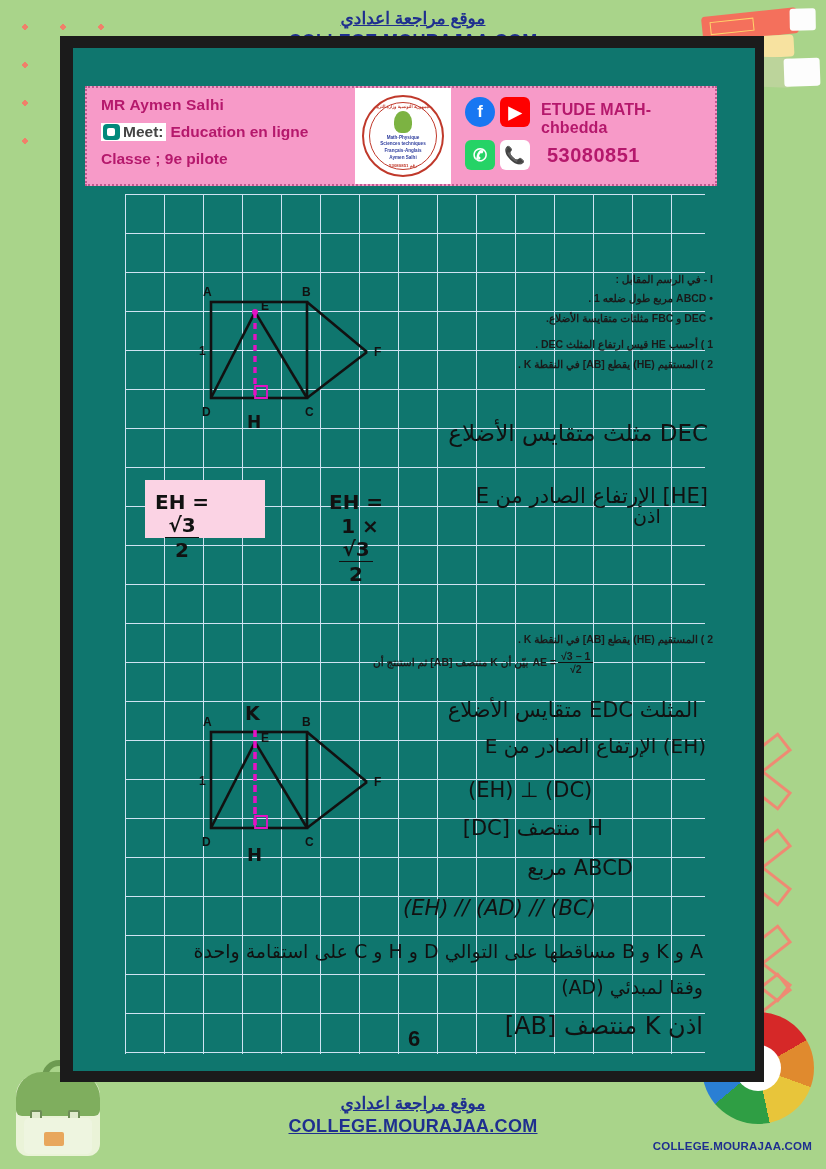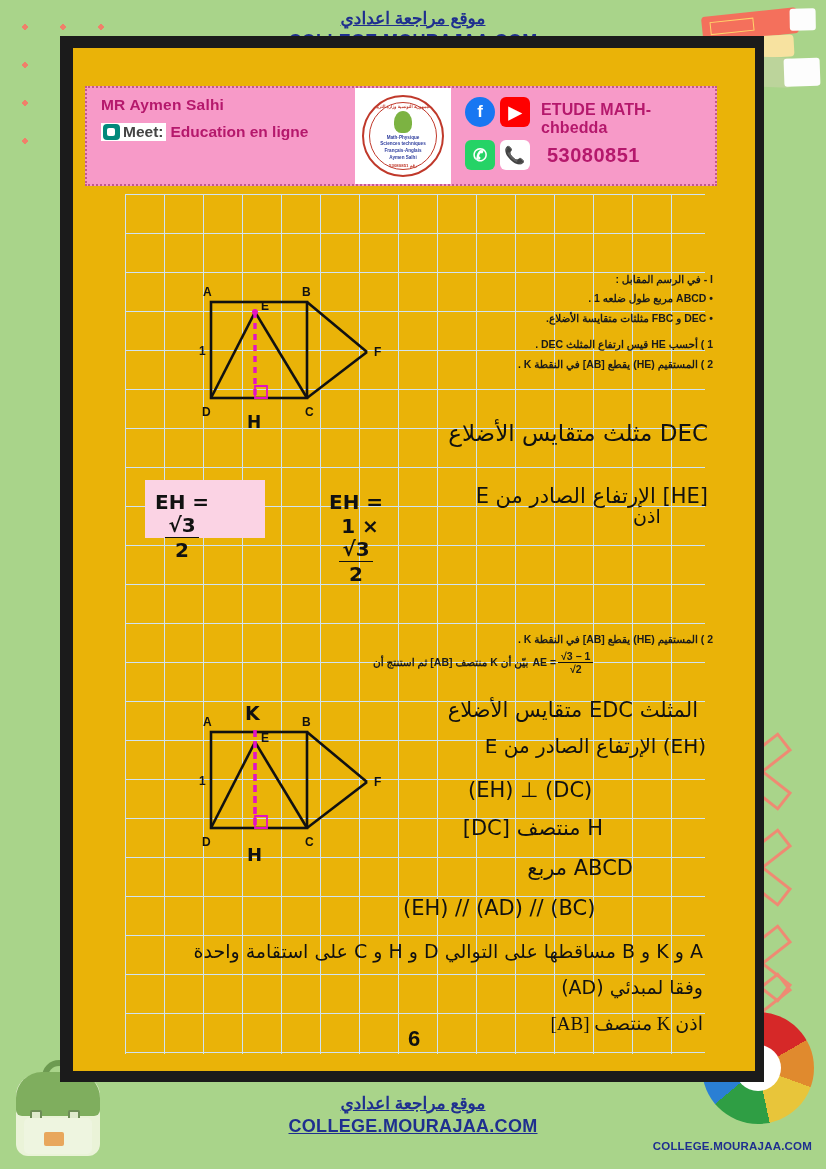--- a/index.html
+++ b/index.html
@@ -59,21 +59,21 @@
   .bp-pock { position: absolute; left: 18px; top: 60px; width: 68px; height: 36px; background: #eef5e0; border-radius: 5px; }
   .bp-tag  { position: absolute; left: 38px; top: 74px; width: 20px; height: 14px; background: #e8a75c; border-radius: 2px; }
   .bp-buck { position: absolute; width: 12px; height: 10px; background: #dfe9cd; border: 2px solid #6d8c57; border-radius: 2px; }
 
   .edu-circle { position: absolute; right: 12px; top: 1012px; width: 112px; height: 112px; border-radius: 50%;
     background: conic-gradient(#d62828 0deg 60deg, #e08a2e 60deg 110deg, #e8c53a 110deg 168deg, #2f9e44 168deg 230deg, #2a7fd4 230deg 290deg, #1f5fa8 290deg 360deg); }
   .edu-hole { position: absolute; left: 50%; top: 50%; width: 46px; height: 46px; margin: -23px 0 0 -23px; background: #ffffff; border-radius: 50%; }
 
   
   .page-shadow { position: absolute; left: 60px; top: 36px; width: 704px; height: 1046px; background: #1b1b1b; }
-  .page { position: absolute; left: 73px; top: 48px; width: 682px; height: 1023px; background: #eab308; overflow: hidden; }
+  .page { position: absolute; left: 73px; top: 48px; width: 682px; height: 1023px; background: #0f766e; overflow: hidden; }
 
   
   .info-box {
     position: absolute; left: 12px; top: 38px; width: 632px; height: 100px;
     background: #f79ac8; border: 2px dotted #c05a8f; display: flex;
   }
   .info-left { width: 268px; padding: 8px 0 0 14px; color: #b5186c; }
   .info-left .l1 { font-size: 15.5px; font-weight: bold; letter-spacing: .2px; }
   .info-left .l2 { font-size: 15.5px; font-weight: bold; margin-top: 9px; display: flex; align-items: center; }
   .info-left .l3 { font-size: 15.5px; font-weight: bold; margin-top: 9px; }
@@ -194,20 +194,24 @@
 
   <div class="info-box">
     <div class="info-left">
       <div class="l1">MR  Aymen Salhi</div>
       <div class="l2">
         <span class="meet-chip">
           <span class="meet-ic"></span>
             <span>Meet:</span>
         </span>
         <span>Education en ligne</span>
+      </div>
+      <div class="l3">
+        <span>Classe ;</span>
+        <span>9e pilote</span>
       </div>
     </div>
 
     <div class="seal">
       <div class="seal-in">
         <div class="seal-top">الجمهورية التونسية وزارة التربية</div>
         <div class="seal-tree"></div>
         <div class="seal-tx">Math-Physique</div>
         <div class="seal-tx">Sciences techniques</div>
         <div class="seal-tx">Français-Anglais</div>
@@ -325,25 +329,25 @@
     <text x="60" y="24" font-family="DejaVu Sans, sans-serif" font-size="19" font-weight="bold" fill="#111">K</text>
     <text x="62" y="165" font-family="DejaVu Sans, sans-serif" font-size="18" font-weight="bold" fill="#111">H</text>
   </svg>
 
   <div class="hw" style="left:250px; top:650px; width:375px; font-size:21px;">المثلث EDC متقايس الأضلاع</div>
   <div class="hw" style="left:258px; top:686px; width:375px; font-size:20px;">(EH) الإرتفاع الصادر من E</div>
 
   <div class="hw hw-ltr" style="left:395px; top:730px; font-size:21px;">(EH) ⊥ (DC)</div>
   <div class="hw" style="left:360px; top:808px; width:200px; font-size:21px;">ABCD مربع</div>
   <div class="hw" style="left:330px; top:768px; width:200px; font-size:21px;">H منتصف [DC]</div>
-  <div class="hw hw-ltr" style="left:330px; top:848px; font-size:21px;">(EH) // (AD) // (BC)</div>
+  <div class="hw hw-ltr" style="left:330px; top:848px; font-size:21px;font-style:italic;">(EH) // (AD) // (BC)</div>
 
   <div class="hw" style="left:20px; top:892px; width:610px; font-size:19px;">A و K و B مساقطها على التوالي D و H و C على استقامة واحدة</div>
   <div class="hw" style="left:280px; top:928px; width:350px; font-size:19px;">وفقا لمبدئي (AD)</div>
-  <div class="hw" style="left:280px; top:964px; width:350px; font-size:19px;font-family:Liberation Serif, serif;">اذن K منتصف [AB]</div>
+  <div class="hw" style="left:280px; top:964px; width:350px; font-size:24px;">اذن K منتصف [AB]</div>
 
   <div class="page-num" style="top:978px;">6</div>
 </div>
 
 <div class="band" id="ftr-band">
   <div class="ar">موقع مراجعة اعدادي</div>
   <div class="url">COLLEGE.MOURAJAA.COM</div>
 </div>
 <div class="watermark">COLLEGE.MOURAJAA.COM</div>
 

